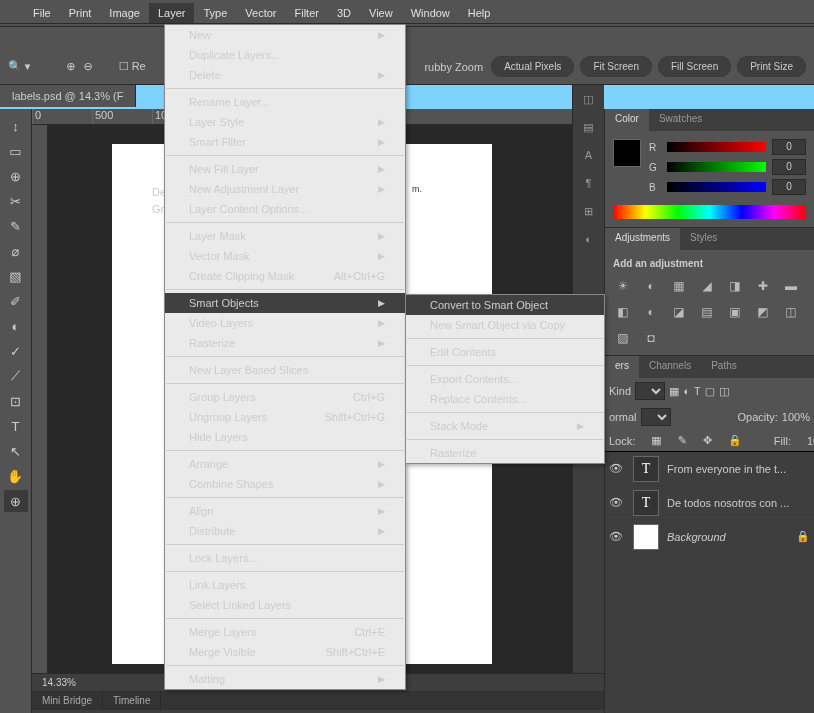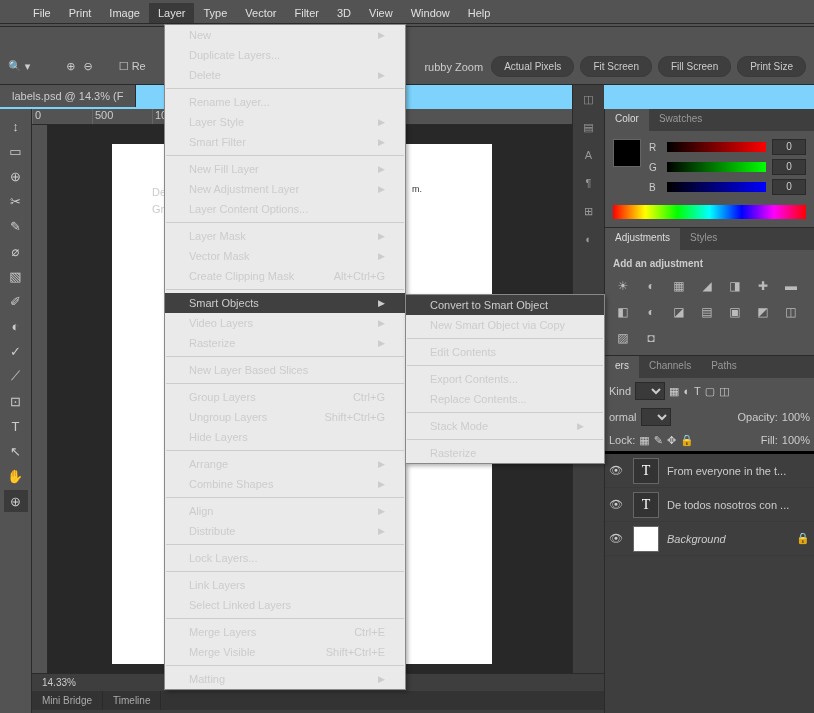--- a/index.html
+++ b/index.html
@@ -59,21 +59,21 @@
 
 .dropdown{position:absolute;background:#eaeaea;border:1px solid #888;box-shadow:2px 2px 4px rgba(0,0,0,.3);z-index:100;color:#000}
 .dropdown.main-dd{left:164px;top:24px;width:242px}
 .dd-item{padding:4px 20px 4px 24px;display:flex;justify-content:space-between;align-items:center;font-size:11px;color:#000}
 .dd-item.disabled{color:#999}
 .dd-item.hl{background:#404040;color:#fff}
 .dd-item .arrow{font-size:9px}
 .dd-sep{height:1px;background:#ccc;margin:3px 1px}
 .submenu{left:405px;top:294px;width:200px}
 select{background:#3a3a3a;border:1px solid #2a2a2a;color:#ccc;font-size:10px;height:18px}
-.lockrow{display:flex;align-items:flex-start;gap:4px;padding:4px;font-size:10px;border-bottom:3px solid #000000}
+.lockrow{display:flex;align-items:center;gap:16px;padding:4px;font-size:10px;border-bottom:1px solid #000000}
 </style>
 </head>
 <body>
 
 <div class="titlebar">
   <div style="display:flex;align-items:center">
     <div class="ps-icon">Ps</div>
   </div>
   <div class="winbtns" id="winbtns">
       <div class="winbtn">—</div>

